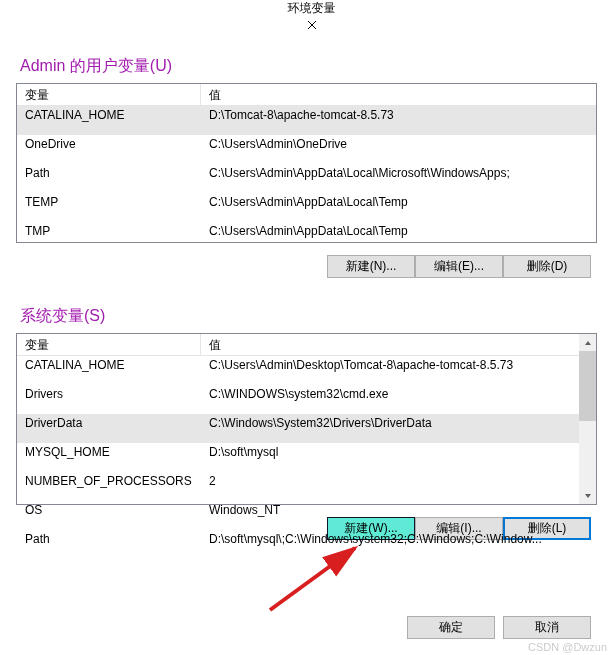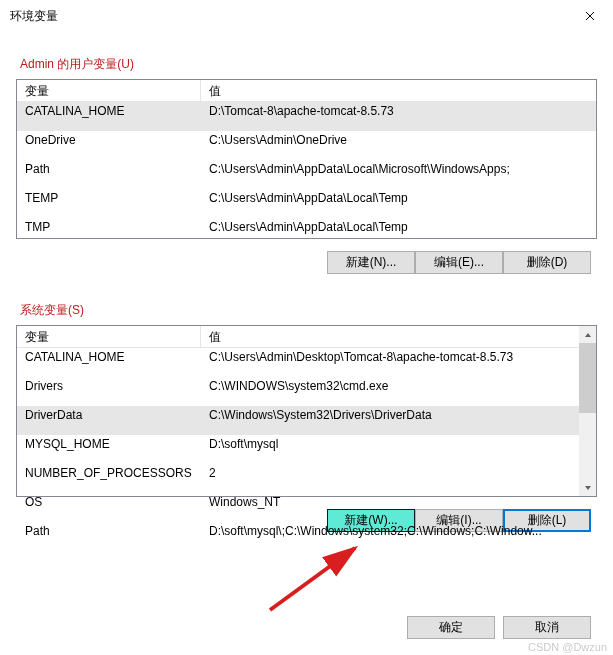--- a/index.html
+++ b/index.html
@@ -1,24 +1,24 @@
 <!DOCTYPE html>
 <html><head>
 <meta charset="utf-8">
 <style>
   * { box-sizing: border-box; font-family: "Microsoft YaHei", "Segoe UI", Tahoma, sans-serif; }
   body { margin: 0; background: #fff; width: 613px; height: 655px; overflow: hidden; position: relative; }
 
-  .titlebar { height: 32px; display: flex; align-items: center; padding-left: 10px; font-size: 12px; color: #000; }
+  .titlebar { height: 32px; display: flex; align-items: center; padding-left: 10px; font-size: 12px; color: #000; flex-direction: column; }
   .titlebar .spacer { flex: 1; }
   .titlebar .close { width: 46px; height: 32px; display: flex; align-items: center; justify-content: center; }
   .titlebar .close svg { width: 10px; height: 10px; stroke: #000; stroke-width: 1; }
 
   .content { padding: 0 16px; }
-  .group-label { font-size: 12px; color: #b91c1c; margin: 24px 0 6px 4px; }
+  .group-label { font-size: 16px; color: #a21caf; margin: 24px 0 6px 4px; }
 
   .listbox { border: 1px solid #828790; background: #fff; position: relative; }
   .listhead { display: flex; height: 22px; border-bottom: none; background: #ec4899; }
   .listhead .col { font-size: 12px; color: #000; padding: 3px 8px; border-right: 1px solid #e5e5e5; border-bottom: 1px solid #e5e5e5; background: #fff; }
   .listhead .col:last-child { border-right: none; flex: 1; }
 
   .rows { }
   .row { display: flex; height: 29px; font-size: 12px; color: #000; }
   .row .cell { padding: 2px 8px; white-space: nowrap; overflow: hidden; }
   .row.sel { background: #e6e6e6; }

